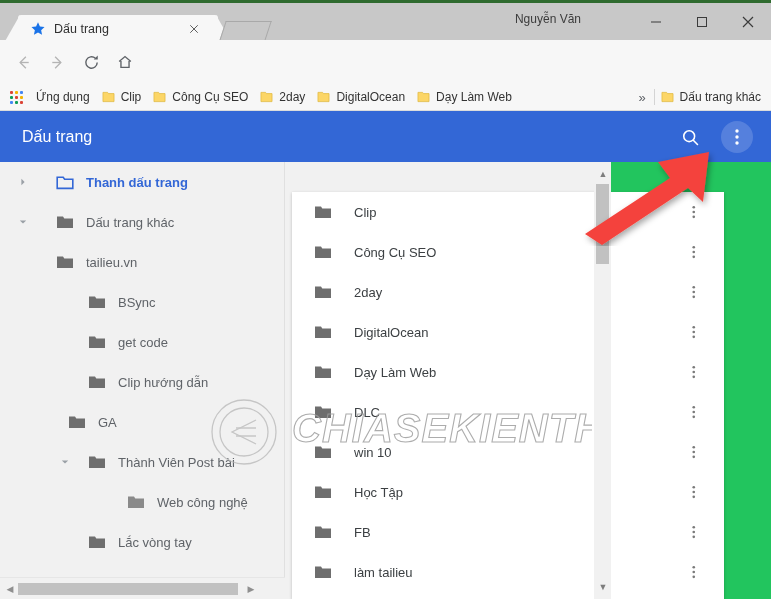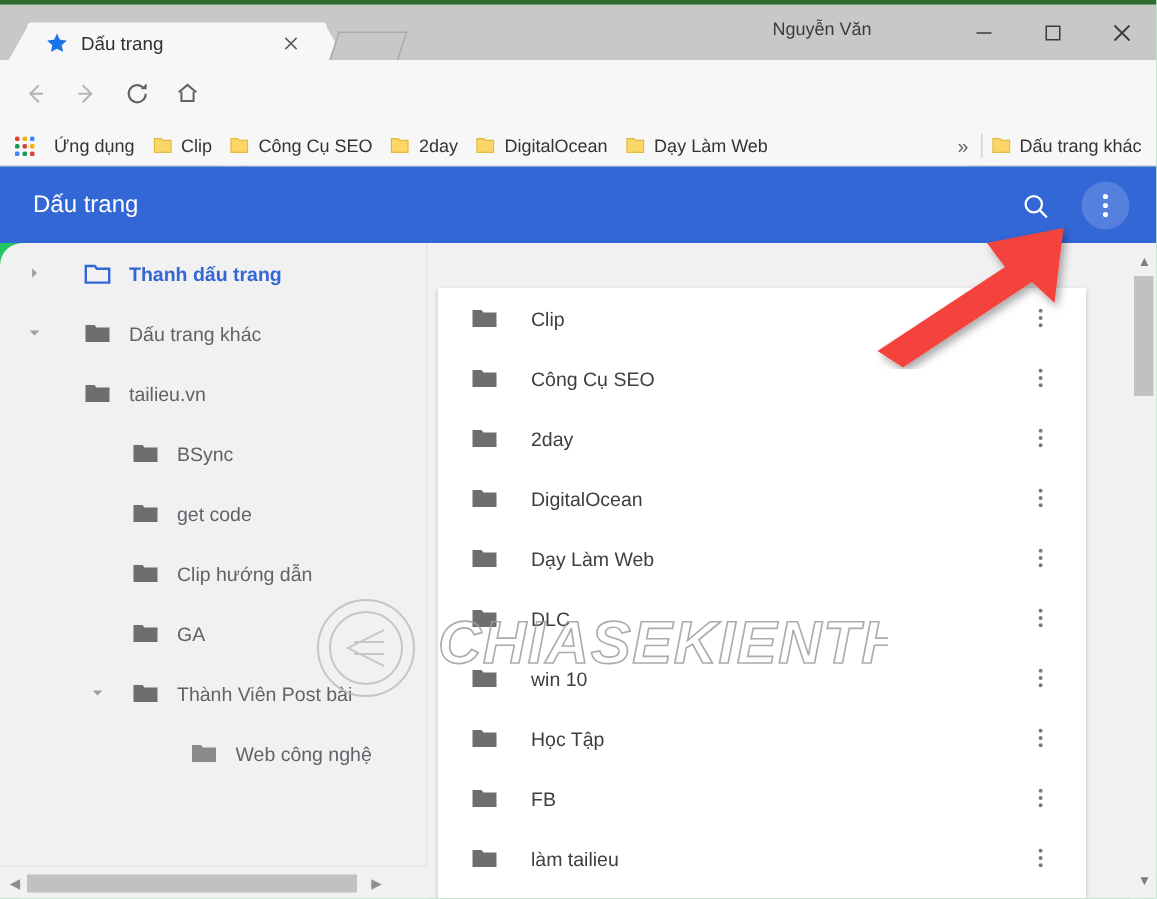--- a/index.html
+++ b/index.html
@@ -132,21 +132,21 @@
     display:flex;align-items:center;justify-content:center;color:#fff;
   }
   .appbar-menu{
     position:absolute;right:18px;top:10px;width:32px;height:32px;border-radius:50%;
     background:rgba(255,255,255,0.17);
     display:flex;align-items:center;justify-content:center;
   }
 
   
   .content{
-    position:absolute;left:0;top:162px;width:771px;height:437px;background:#f1f1f1;border-radius:15px;
+    position:absolute;left:0;top:162px;width:611px;height:437px;background:#f1f1f1;
   }
 
   
   .tree{
     position:absolute;left:0;top:0;width:285px;height:415px;overflow:hidden;
   }
   .tree-row{
     position:relative;height:40px;display:flex;align-items:center;
     font-size:13px;color:#5f6368;white-space:nowrap;
   }
@@ -431,21 +431,21 @@
             <path fill="#6e6e6e" d="M1 2.6h6l1.3 1.8H17v9.6H1z"></path>
           </svg>
         <span>get code</span>
       </div>
       <div class="tree-row" style="padding-left:88px;">
         <svg class="ficon" viewBox="0 0 18 16">
             <path fill="#6e6e6e" d="M1 2.6h6l1.3 1.8H17v9.6H1z"></path>
           </svg>
         <span>Clip hướng dẫn</span>
       </div>
-      <div class="tree-row" style="padding-left:88px;">
+      <div class="tree-row" style="padding-left:68px;">
         <svg class="ficon" viewBox="0 0 18 16">
             <path fill="#6e6e6e" d="M1 2.6h6l1.3 1.8H17v9.6H1z"></path>
           </svg>
         <span>GA</span>
       </div>
 
       <div class="tree-row" style="padding-left:58px;">
         <span class="arrow">
           <svg viewBox="0 0 10 10" width="8" height="8">
               <path fill="#9aa0a6" d="M1 3h8l-4 4z"></path>
@@ -457,20 +457,26 @@
         <span>Thành Viên Post bài</span>
       </div>
 
       <div class="tree-row" style="padding-left:127px;">
         <svg class="ficon" viewBox="0 0 18 16">
             <path fill="#8a8a8a" d="M1 2.6h6l1.3 1.8H17v9.6H1z"></path>
           </svg>
         <span>Web công nghệ</span>
       </div>
 
+      <div class="tree-row" style="padding-left:88px;">
+        <svg class="ficon" viewBox="0 0 18 16">
+            <path fill="#6e6e6e" d="M1 2.6h6l1.3 1.8H17v9.6H1z"></path>
+          </svg>
+        <span>Lắc vòng tay</span>
+      </div>
 
       <div class="tree-div"></div>
     </div>
 
     <div class="hscroll">
       <span class="hs-arrow hs-left">◀</span>
       <span class="hs-thumb"></span>
       <span class="hs-arrow hs-right">▶</span>
     </div>
 

